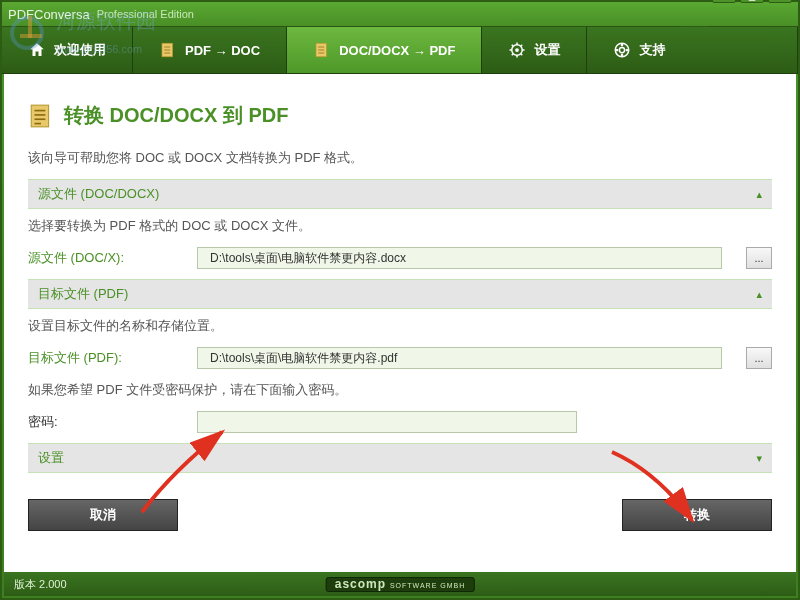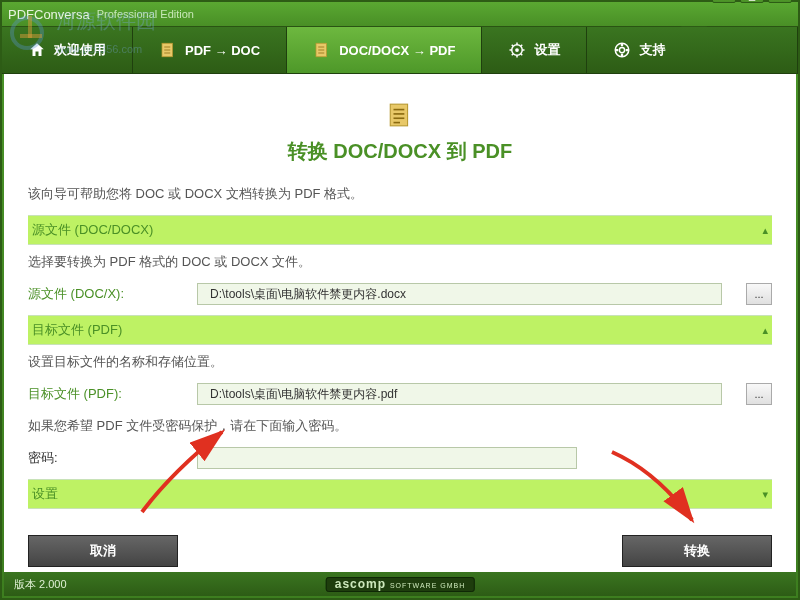--- a/index.html
+++ b/index.html
@@ -18,26 +18,26 @@
 
 .tabbar { height: 48px; display: flex; background: linear-gradient(#2d5c15,#3a7520); border-top: 1px solid #2a5413; border-bottom: 1px solid #1f400e; }
 .tab { flex: 0 0 auto; display: flex; align-items: center; gap: 8px; padding: 0 26px; color: #fff; font-size: 13px; cursor: pointer; border-right: 1px solid #1f400e; background: linear-gradient(#3a7520,#2d5c15); font-weight: bold; }
 .tab.active { background: linear-gradient(#6db83f,#4e9829); }
 .tab-icon { width: 18px; height: 18px; display: inline-flex; align-items: center; justify-content: center; }
 .tab-icon svg { width: 18px; height: 18px; }
 
 
 .content { position: absolute; top: 72px; bottom: 26px; left: 2px; right: 2px; background: #fff; padding: 28px 24px 18px 24px; overflow: hidden; }
 
-.page-title { display: flex; align-items: center; gap: 10px; font-size: 20px; color: #4a9026; font-weight: bold; margin-bottom: 20px; flex-direction: column; }
+.page-title { display: flex; align-items: center; gap: 10px; font-size: 20px; color: #4a9026; font-weight: bold; margin-bottom: 20px; }
 .page-title .pt-icon { width: 26px; height: 26px; }
 
 .desc { font-size: 13px; color: #555; margin-bottom: 12px; }
 
-.section-header { background: #bef264; border-top: 1px solid #c8e2b8; border-bottom: 1px solid #c8e2b8; color: #4a9026; font-size: 13px; padding: 5px 4px; display: flex; align-items: center; cursor: pointer; margin-top: 6px; justify-content: center; }
+.section-header { background: #e5e5e5; border-top: 1px solid #c8e2b8; border-bottom: 1px solid #c8e2b8; color: #4a9026; font-size: 13px; padding: 5px 10px; display: flex; align-items: center; cursor: pointer; margin-top: 6px; justify-content: center; }
 .section-header .chev { margin-left: auto; color: #4a9026; font-size: 11px; }
 
 .field-row { display: flex; align-items: center; gap: 24px; margin: 10px 0; }
 .field-label { color: #4a9026; font-size: 13px; width: 145px; flex: 0 0 auto; }
 .field-input { flex: 1; height: 22px; border: 1px solid #b8c8a8; background: #f0f7e8; font-size: 12px; padding: 0 12px; color: #333; }
 .browse-btn { width: 26px; height: 22px; background: linear-gradient(#f8f8f8,#e0e0e0); border: 1px solid #aaa; font-size: 11px; cursor: pointer; display:flex; align-items:center; justify-content:center; color:#333; }
 
 .plain-label { color: #333; font-size: 13px; width: 145px; flex: 0 0 auto; }
 
 .password-input { flex: 1; max-width: 380px; height: 22px; border: 1px solid #b8c8a8; background: #f0f7e8; padding: 0 6px; }

